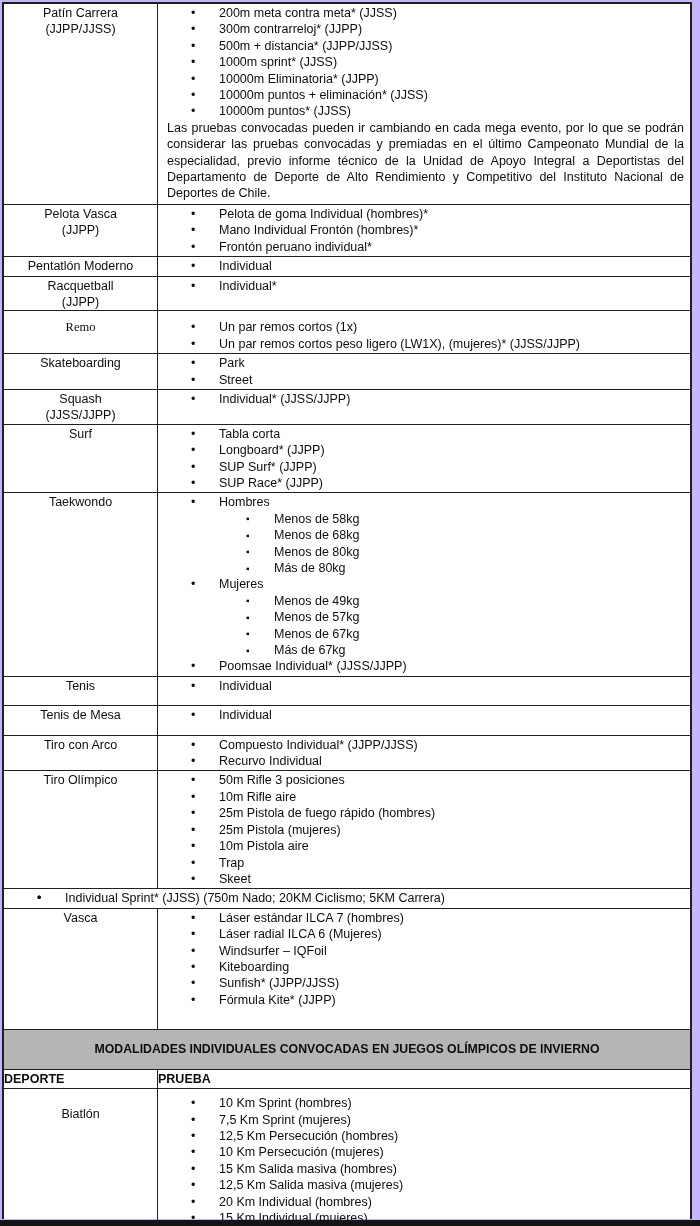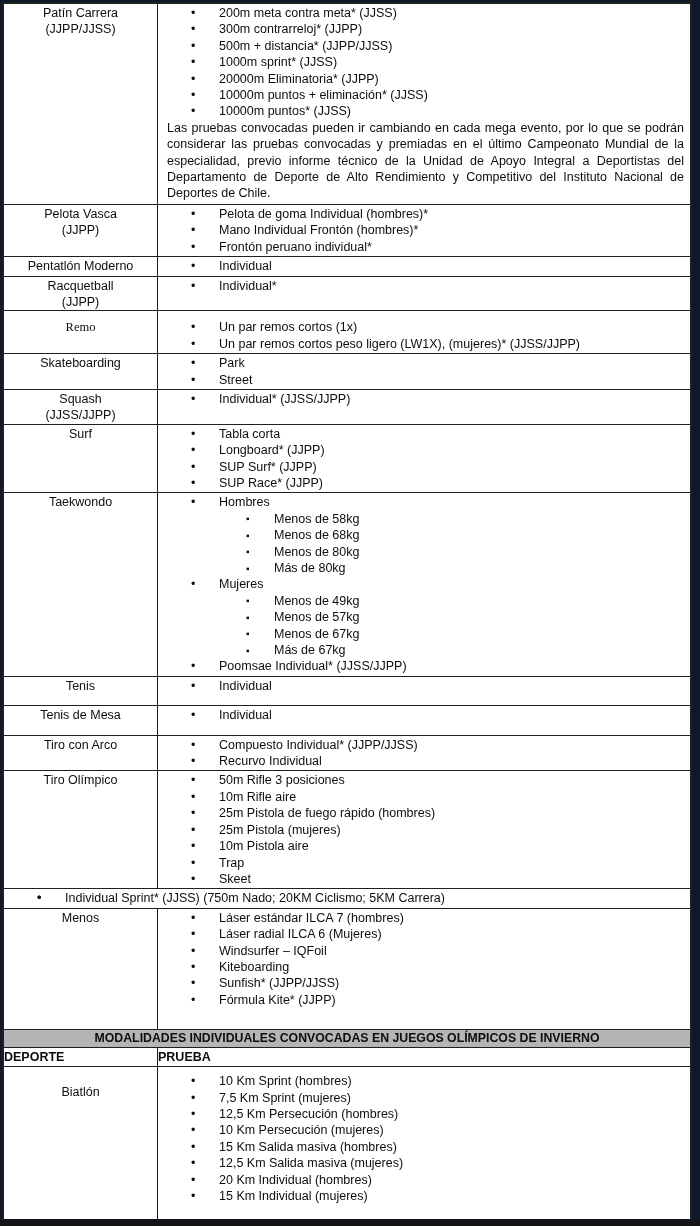--- a/index.html
+++ b/index.html
@@ -1,21 +1,21 @@
 <!DOCTYPE html>
 <html><head>
 <meta charset="utf-8">
 <style>
   * { box-sizing: border-box; margin: 0; padding: 0; }
   body { background: #ffffff; }
   .page {
     position: relative;
     width: 700px;
     height: 1226px;
-    background: #0f172a;
+    background: #c4b5fd;
     overflow: hidden;
     font-family: "Liberation Sans", "DejaVu Sans", sans-serif;
     color: #0d0d0d;
   }
   .table {
     position: absolute;
     top: 2px;
     left: 2px;
     width: 690px;
     height: 1217px;
@@ -66,21 +66,21 @@
   .pad-b-lg { padding-bottom: 21px; }
   .ev-pad-t { padding-top: 6px; }
   .sport-pad-t { padding-top: 17px; }
   .band {
     border-bottom: 1.5px solid #1f1f1f;
     background: #b5b5b5;
     text-align: center;
     font-weight: 700;
     font-size: 12.3px;
     line-height: 16.5px;
-    padding: 0 0;
+    padding: 11px 0;
     flex: 0 0 auto;
   }
   .hdr-row .sport-cell, .hdr-row .events-cell {
     font-weight: 700;
     text-align: left;
     font-size: 12.5px;
     line-height: 16.5px;
     padding: 1px 0;
   }
   .bottom-bar {
@@ -101,21 +101,21 @@
         <div class="trow">
           <div class="sport-cell">
             <div class="sport-line">Patín Carrera</div>
             <div class="sport-line">(JJPP/JJSS)</div>
           </div>
           <div class="events-cell">
             <div class="item lvl1"><span class="bullet">•</span><span class="item-text">200m meta contra meta* (JJSS)</span></div>
             <div class="item lvl1"><span class="bullet">•</span><span class="item-text">300m contrarreloj* (JJPP)</span></div>
             <div class="item lvl1"><span class="bullet">•</span><span class="item-text">500m + distancia* (JJPP/JJSS)</span></div>
             <div class="item lvl1"><span class="bullet">•</span><span class="item-text">1000m sprint* (JJSS)</span></div>
-            <div class="item lvl1"><span class="bullet">•</span><span class="item-text">20000m Eliminatoria* (JJPP)</span></div>
+            <div class="item lvl1"><span class="bullet">•</span><span class="item-text">10000m Eliminatoria* (JJPP)</span></div>
             <div class="item lvl1"><span class="bullet">•</span><span class="item-text">10000m puntos + eliminación* (JJSS)</span></div>
             <div class="item lvl1"><span class="bullet">•</span><span class="item-text">10000m puntos* (JJSS)</span></div>
             <div class="note">Las pruebas convocadas pueden ir cambiando en cada mega evento, por lo que se podrán considerar las pruebas convocadas y premiadas en el último Campeonato Mundial de la especialidad, previo informe técnico de la Unidad de Apoyo Integral a Deportistas del Departamento de Deporte de Alto Rendimiento y Competitivo del Instituto Nacional de Deportes de Chile.</div>
           </div>
         </div>
         <div class="trow">
           <div class="sport-cell">
             <div class="sport-line">Pelota Vasca</div>
             <div class="sport-line">(JJPP)</div>
           </div>
@@ -238,21 +238,21 @@
           </div>
         </div>
         <div class="trow">
           <div class="events-cell">
             <div class="item lvl1"><span class="bullet">•</span></div>
             <div class="item lvl1"><span class="bullet">•</span><span class="item-text">Individual Sprint* (JJSS) (750m Nado; 20KM Ciclismo; 5KM Carrera)</span></div>
           </div>
         </div>
         <div class="trow">
           <div class="sport-cell">
-            <div class="sport-line">Menos</div>
+            <div class="sport-line">Vasca</div>
           </div>
           <div class="events-cell pad-b-lg">
             <div class="item lvl1"><span class="bullet">•</span><span class="item-text">Láser estándar ILCA 7 (hombres)</span></div>
             <div class="item lvl1"><span class="bullet">•</span><span class="item-text">Láser radial ILCA 6 (Mujeres)</span></div>
             <div class="item lvl1"><span class="bullet">•</span><span class="item-text">Windsurfer – IQFoil</span></div>
             <div class="item lvl1"><span class="bullet">•</span><span class="item-text">Kiteboarding</span></div>
             <div class="item lvl1"><span class="bullet">•</span><span class="item-text">Sunfish* (JJPP/JJSS)</span></div>
             <div class="item lvl1"><span class="bullet">•</span><span class="item-text">Fórmula Kite* (JJPP)</span></div>
           </div>
         </div>

